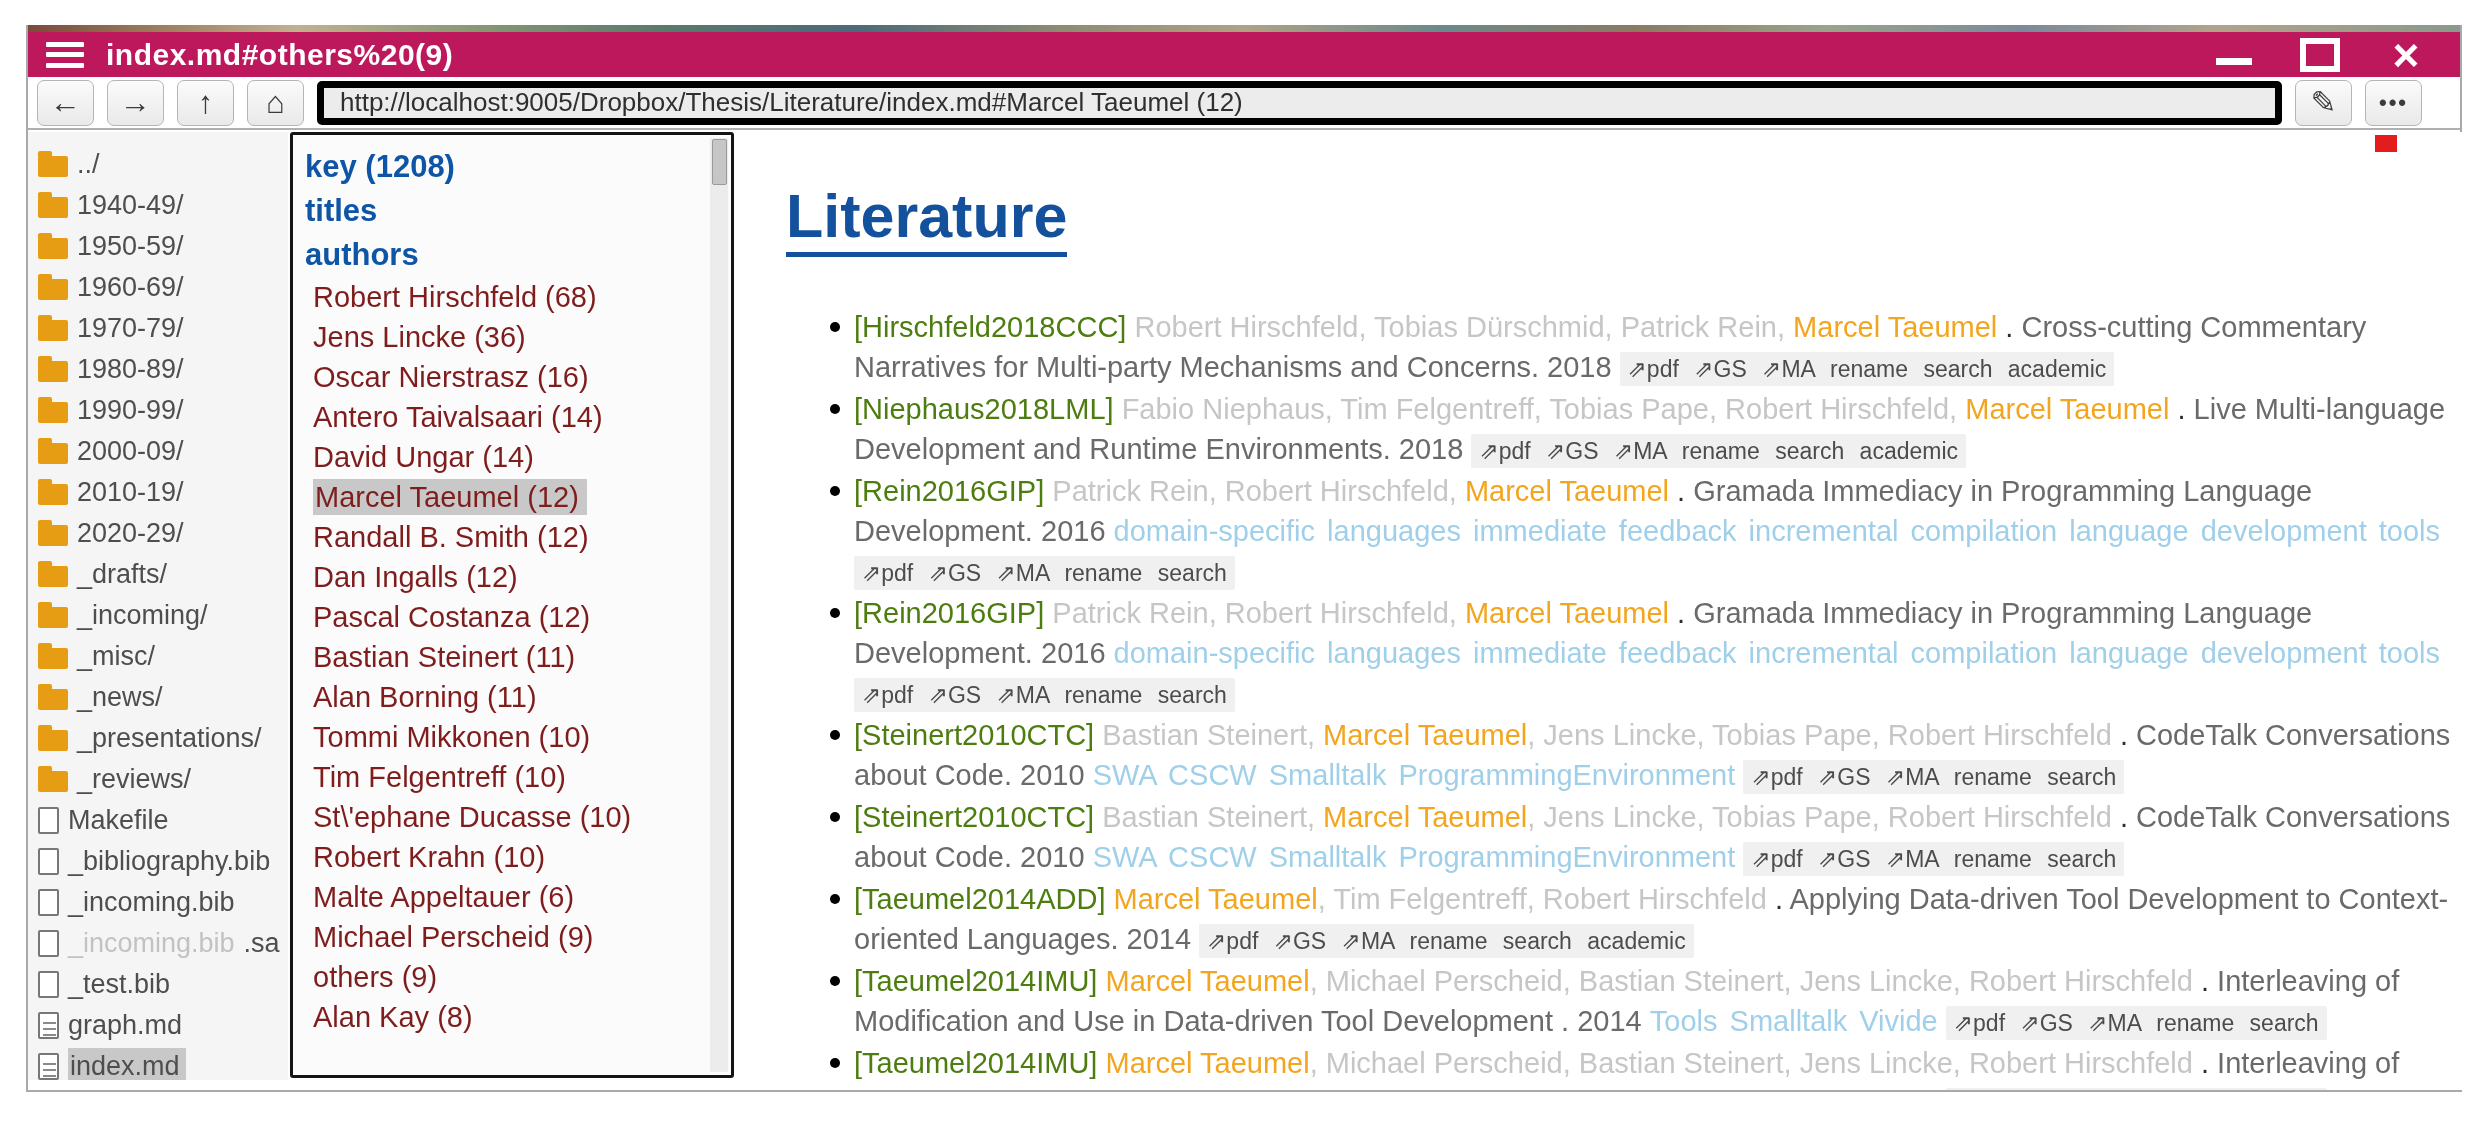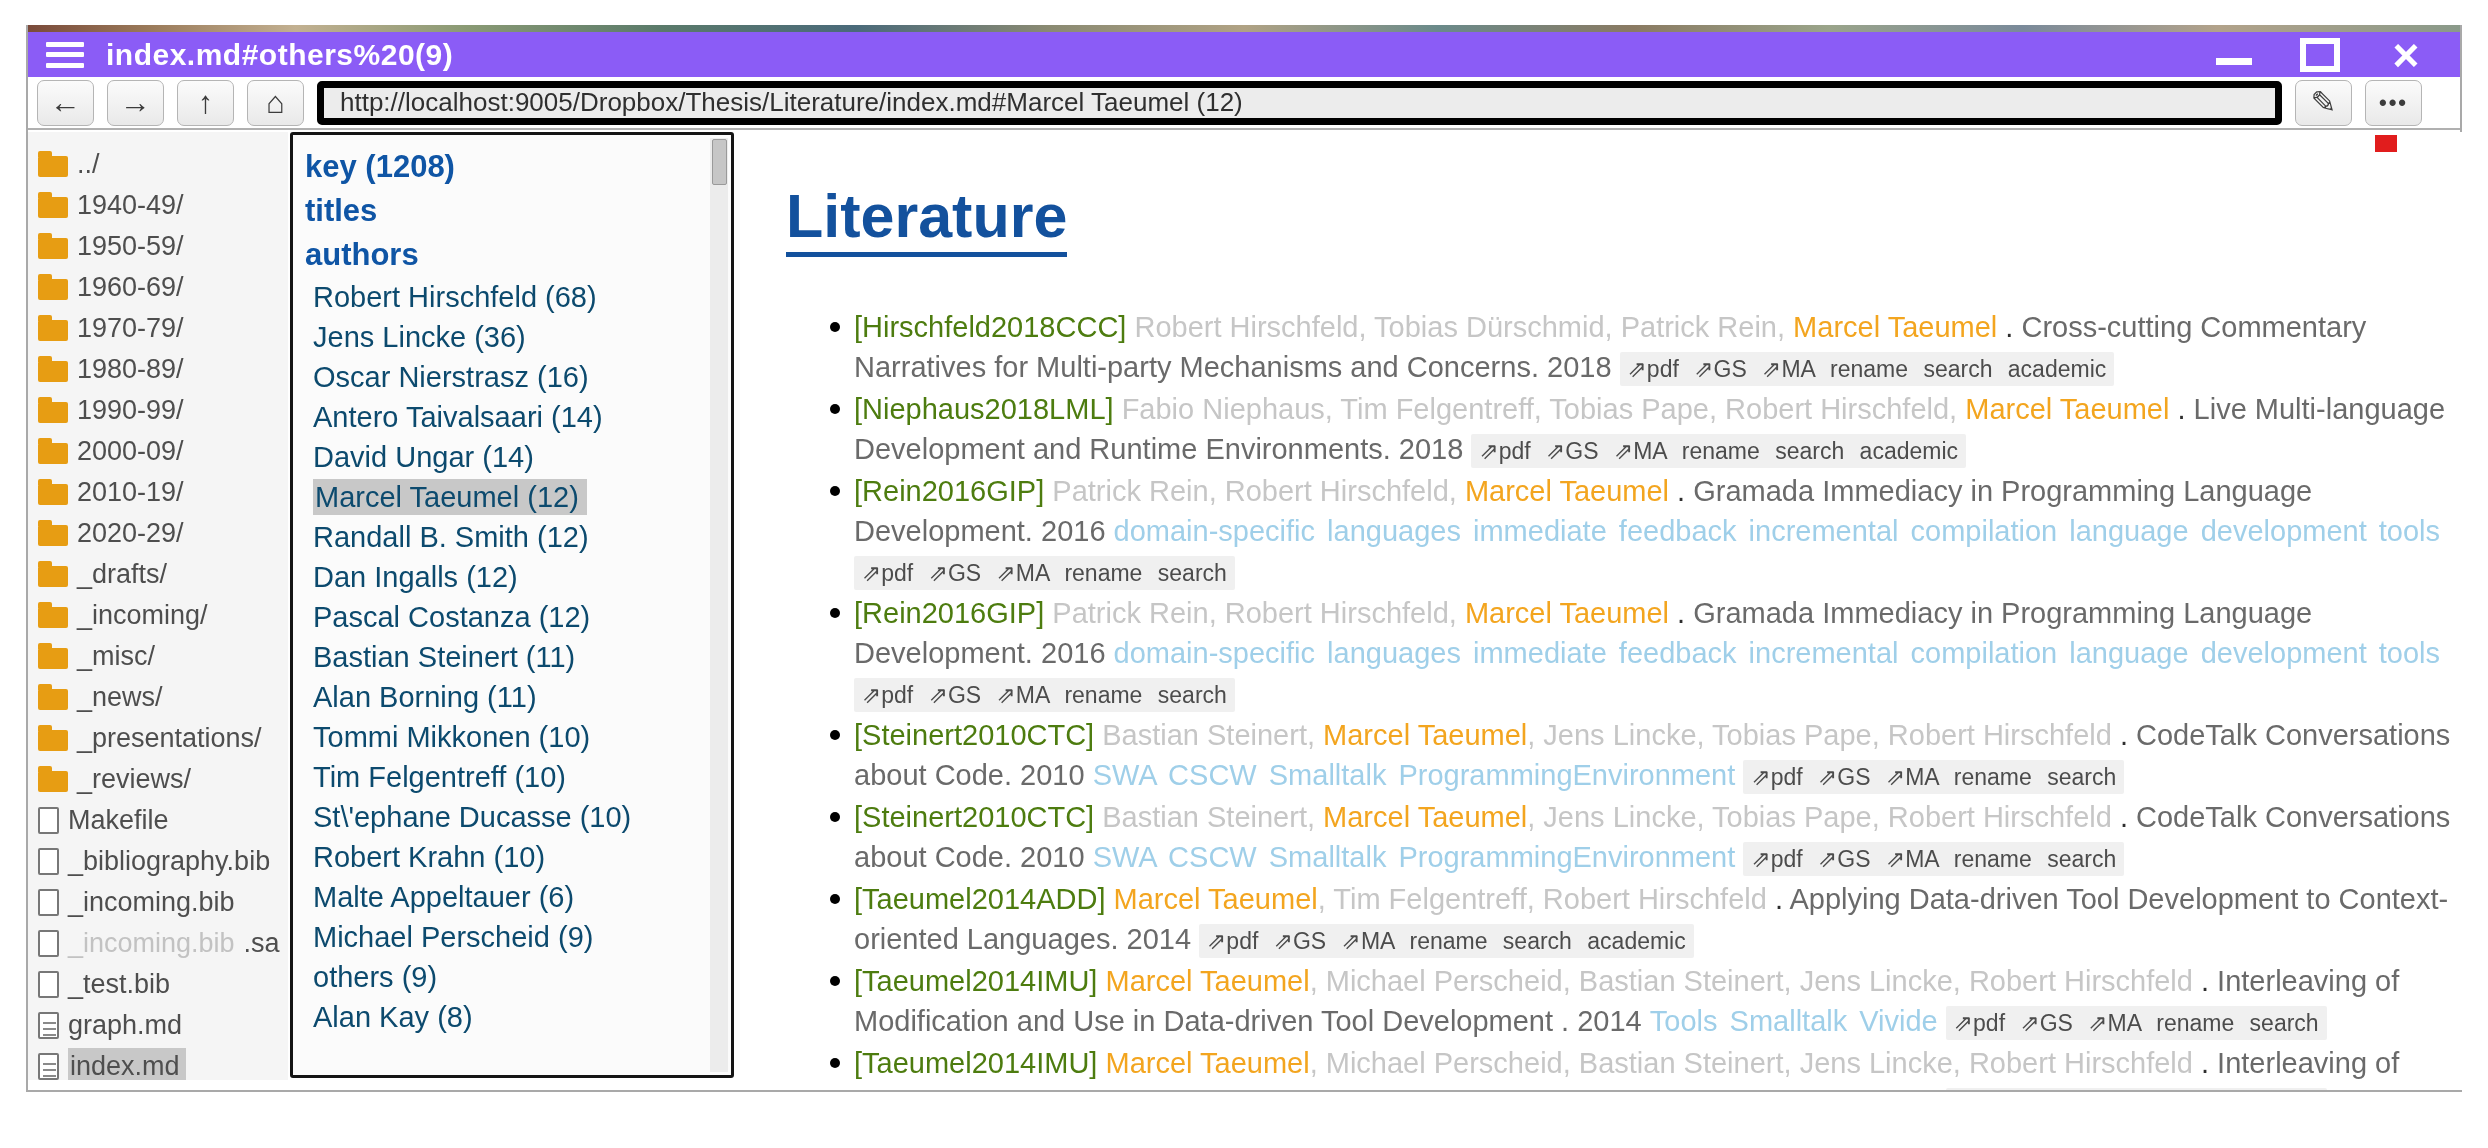--- a/index.html
+++ b/index.html
@@ -4,21 +4,21 @@
 <style>
   html,body{margin:0;padding:0;background:#fff;width:2488px;height:1148px;overflow:hidden;
     font-family:"Liberation Sans","DejaVu Sans",sans-serif;}
   .window{position:absolute;left:26px;top:25px;width:2436px;height:1067px;
     border:2px solid #a9a9a9;border-top:none;background:#fff;box-sizing:border-box;}
   
   .deskstrip{position:absolute;left:0;top:0;width:100%;height:7px;
     background:linear-gradient(90deg,#7a4a3a 0%,#9a7a5a 5%,#c2b091 11%,#8a9a74 18%,#5a7a6a 26%,
       #4a6a7a 34%,#8a8a72 42%,#b0a284 50%,#6a8a8a 58%,#8a7a62 66%,#9aa48a 74%,#7a8a9a 82%,
       #b2a28a 90%,#8a9a8a 100%);}
-  .titlebar{position:absolute;left:0;top:7px;width:100%;height:45px;background:#8b5cf6;
+  .titlebar{position:absolute;left:0;top:7px;width:100%;height:45px;background:#be185d;
     display:flex;align-items:center;color:#fff;}
   .hamburger{width:38px;height:26px;margin-left:18px;display:flex;flex-direction:column;justify-content:space-between;cursor:default;}
   .hamburger i{display:block;height:5px;background:#fff;border-radius:1px;}
   .wtitle{margin-left:22px;font-size:30px;font-weight:bold;letter-spacing:0.5px;}
   .wcontrols{margin-left:auto;display:flex;align-items:center;gap:46px;padding-right:34px;}
   .wc{width:40px;height:34px;display:flex;align-items:center;justify-content:center;}
   .wc-min i{display:block;width:36px;height:7px;background:#fff;margin-top:14px;}
   .wc-max i{display:block;width:30px;height:22px;border:6px solid #fff;}
   .wc-close{font-size:46px;font-weight:bold;color:#fff;line-height:1;}
   .toolbar{position:absolute;left:0;top:52px;width:100%;height:53px;background:#fff;
@@ -41,21 +41,21 @@
   .ffolder{position:relative;width:30px;height:21px;background:#e79d13;border-radius:2px;flex:0 0 auto;margin-top:4px;}
   .ffolder::before{content:"";position:absolute;left:0;top:-5px;width:14px;height:6px;background:#e79d13;border-radius:2px 2px 0 0;}
   .ffile{width:21px;height:27px;background:#fff;border:2px solid #777;border-radius:2px;flex:0 0 auto;box-sizing:border-box;}
   .fmd{width:21px;height:27px;background:#fff;border:2px solid #777;border-radius:2px;flex:0 0 auto;box-sizing:border-box;
     background-image:repeating-linear-gradient(to bottom,transparent 0 4px,#8a8a8a 4px 6px);background-size:13px 18px;
     background-repeat:no-repeat;background-position:3px 4px;}
   
   .panel{position:absolute;left:262px;top:107px;width:444px;height:946px;background:#fbfbfb;
     border:3px solid #141414;border-radius:3px;box-sizing:border-box;padding:10px 26px 0 12px;overflow:hidden;}
   .lhead{font-size:31px;line-height:44px;font-weight:bold;color:#0f55a5;white-space:nowrap;}
-  .lrow{font-size:29px;line-height:40px;color:#0c4a6e;padding-left:8px;white-space:nowrap;}
+  .lrow{font-size:29px;line-height:40px;color:#7f1d1d;padding-left:8px;white-space:nowrap;}
   .ltxt.sel{background:#c8c8c8;padding:2px 8px 2px 2px;}
   .vtrack{position:absolute;right:3px;top:3px;bottom:3px;width:18px;background:#ececec;}
   .vthumb{position:absolute;right:4px;top:4px;width:15px;height:46px;background:#c6c6c6;
     border:1px solid #9a9a9a;border-radius:2px;box-sizing:border-box;}
   
   .content{position:absolute;left:713px;top:107px;width:1757px;height:958px;background:#fff;
     padding:52px 12px 0 42px;box-sizing:border-box;overflow:hidden;}
   .redmark{position:absolute;left:2347px;top:110px;width:22px;height:17px;background:#e11d1d;}
   h1.lit{display:inline-block;margin:0 0 0 3px;font-size:61px;font-weight:bold;color:#13519d;
     border-bottom:5px solid #13519d;padding-bottom:4px;line-height:1.05;}

